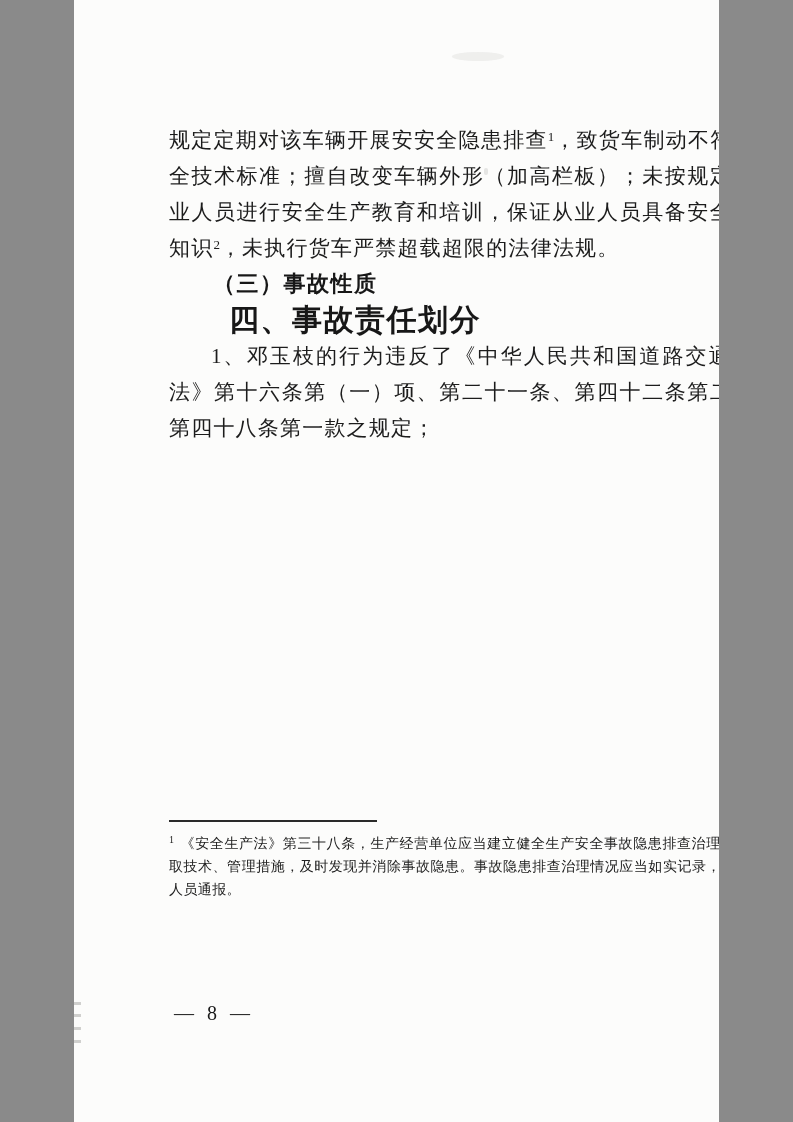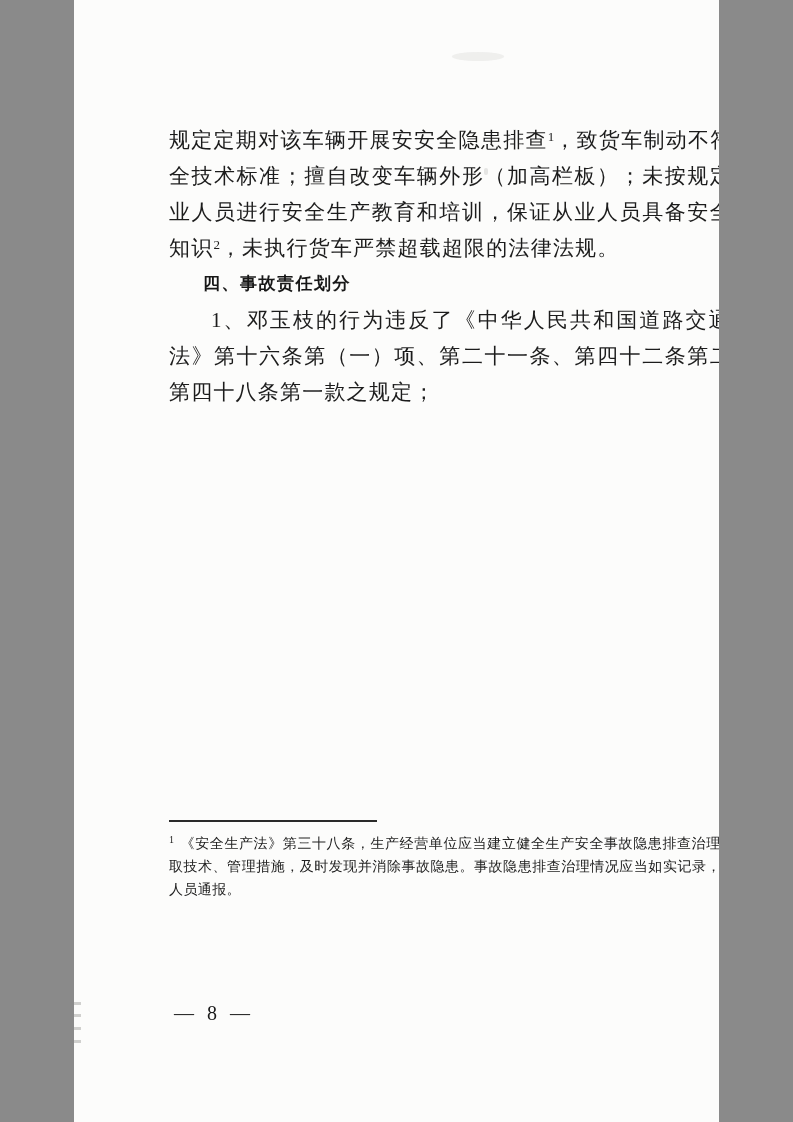--- a/index.html
+++ b/index.html
@@ -39,21 +39,21 @@
     margin: 0;
     font-size: 22px;
     line-height: 36px;
     font-weight: 700;
     letter-spacing: 1.5px;
     text-indent: 2em;
     font-family: "Liberation Sans", "DejaVu Sans", sans-serif;
     color: #171717;
   }
   .section-heading.level-1 {
-    font-size: 17px;
+    font-size: 30px;
   }
   sup.fn-ref {
     font-size: 13px;
     line-height: 0;
     vertical-align: 6px;
     letter-spacing: 0;
   }
   .footnote-area {
     position: absolute;
     left: 95px;
@@ -123,20 +123,21 @@
   <div class="edge-dash" style="top:1002px"></div>
   <div class="edge-dash" style="top:1014px"></div>
   <div class="edge-dash" style="top:1027px"></div>
   <div class="edge-dash" style="top:1040px"></div>
 
   <div class="content">
 
     <p class="body-para"><span>规定定期对该车辆开展安安全隐患排查</span><sup class="fn-ref">1</sup><span>，致货车制动不符合安全技术标准；擅自改变车辆外形（加高栏板）；未按规定对从业人员进行安全生产教育和培训，保证从业人员具备安全驾驶知识</span><sup class="fn-ref">2</sup><span>，未执行货车严禁超载超限的法律法规。</span></p>
 
 
+    <p class="section-heading">（三）事故性质</p>
 
 
     <p class="section-heading level-1">四、事故责任划分</p>
 
 
     <p class="body-para indent">1、邓玉枝的行为违反了《中华人民共和国道路交通安全法》第十六条第（一）项、第二十一条、第四十二条第二款、第四十八条第一款之规定；</p>
 
 
   </div>
 

